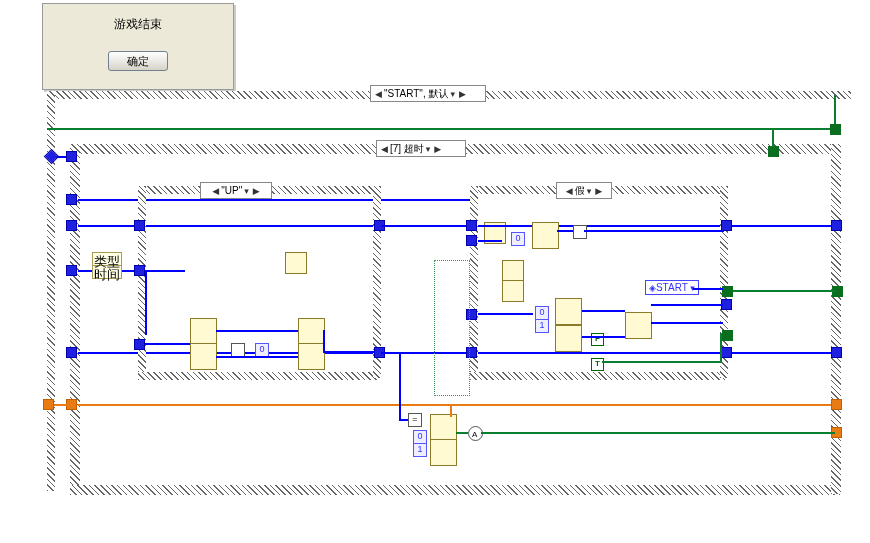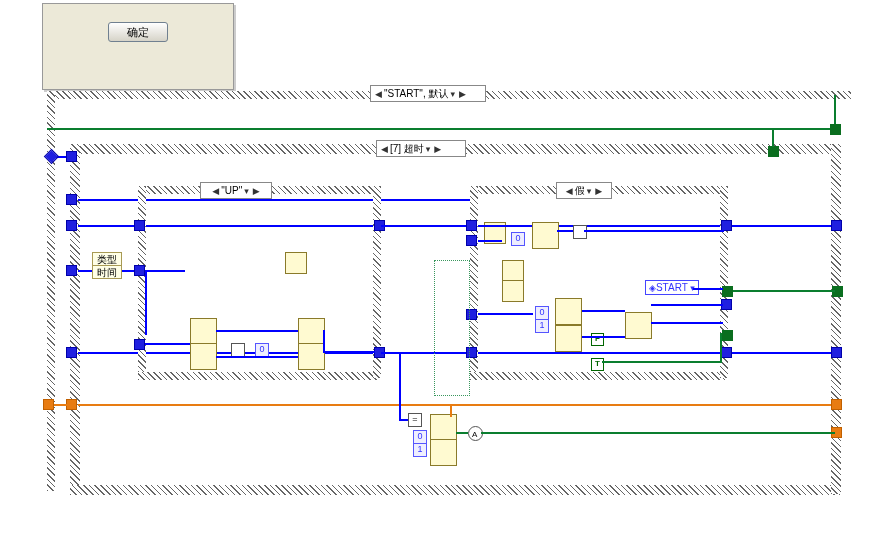--- a/index.html
+++ b/index.html
@@ -10,32 +10,33 @@
 .sel{position:absolute;background:#fff;border:1px solid #888;height:15px;font-size:10px;display:flex;align-items:center;padding:0 2px}
 .arrow{font-size:9px;padding:0 2px;color:#333;cursor:pointer}
 .wire{position:absolute;background:#00f}
 .wireO{position:absolute;background:#e87c12}
 .wireG{position:absolute;background:#0a7e2f}
 .wireGD{position:absolute;border:1px dotted #39975d;background:none}
 .icon{position:absolute;width:25px;height:25px;background:#fffad1;border:1px solid #8a7a2a;font-size:6px;text-align:center}
 .iconsm{position:absolute;width:20px;height:20px;background:#fffad1;border:1px solid #8a7a2a}
 .tri{position:absolute;width:12px;height:12px;background:#fff;border:1px solid #555}
 .num{position:absolute;width:12px;height:12px;background:#eef;border:1px solid #55f;font-size:9px;text-align:center;color:#33f}
-.unb{position:absolute;width:28px;height:12px;background:#ffffe6;border:1px solid #a39353;font-size:10px;text-align:center}
+.unb{position:absolute;width:28px;height:12px;background:#ffffe6;border:1px solid #a39353;font-size:13px;text-align:center}
 .cblue{position:absolute;background:#fff;border:1px solid #44f;color:#33f;font-size:10px;padding:1px 3px}
 .logic{position:absolute;width:11px;height:11px;border:1px solid #060;background:#fff;font-size:8px;text-align:center;color:#060;font-weight:bold}
 .stop{position:absolute;width:13px;height:13px;background:#fff;border:1px solid #555;border-radius:50%}
 .sq{position:absolute;background:#0a6e1f;width:11px;height:11px}
 .sqB{position:absolute;background:#2020e0;width:9px;height:9px;outline:1px solid #00a}
 .sqO{position:absolute;background:#e87c12;width:9px;height:9px;outline:1px solid #c06000}
 </style>
 </head>
 <body>
 
 <div class="dlg">
+  <div class="dlg-title">游戏结束</div>
   <button class="dlg-btn">确定</button>
 </div>
 
 <div class="hatch" style="left:47px;top:91px;width:804px;height:8px"></div>
 <div class="hatch" style="left:47px;top:91px;width:8px;height:400px"></div>
 
 <div class="sel" style="left:370px;top:85px;width:110px">
  <span class="arrow">◀</span>
  <span>"START", 默认</span>
  <span class="arrow">▾</span>

